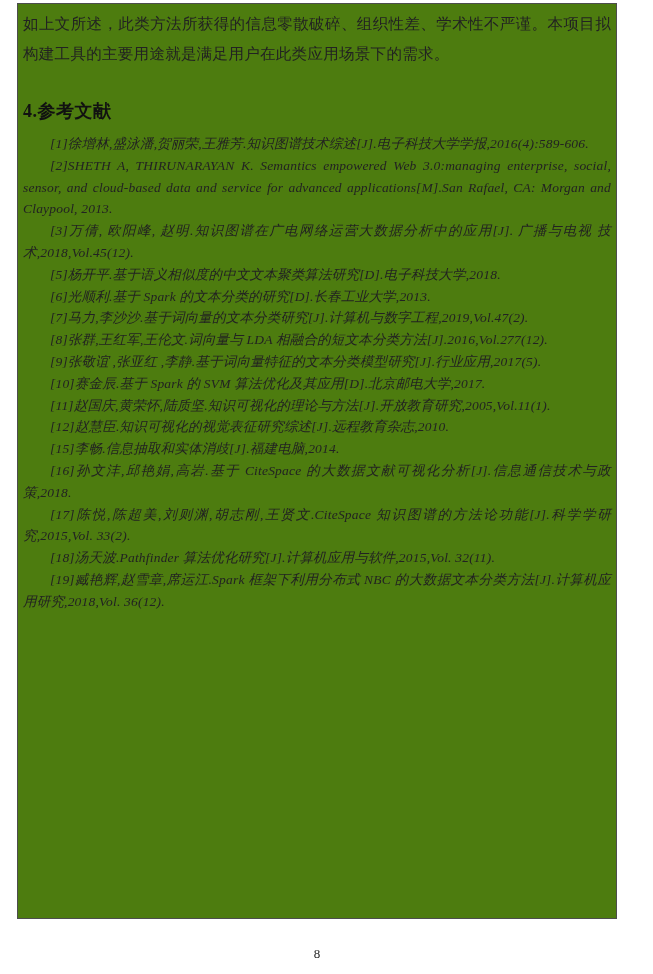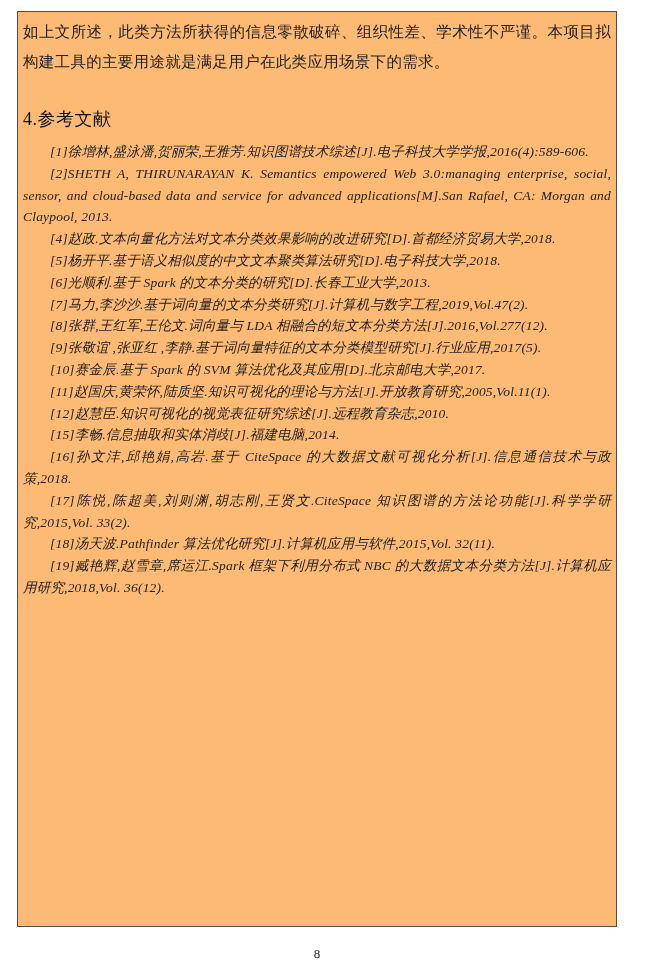--- a/index.html
+++ b/index.html
@@ -9,40 +9,40 @@
     width: 653px;
     height: 974px;
     background: #ffffff;
     font-family: "Liberation Serif", "DejaVu Serif", serif;
     color: #1f1f1f;
     overflow: hidden;
   }
   .content-frame {
     position: absolute;
     left: 17px;
-    top: 11px;
+    top: 3px;
     width: 600px;
     height: 916px;
     border: 1.5px solid #4d4d4d;
     padding: 5px 5px 0 5px;
     overflow: hidden;
-    background: #fdba74;
+    background: #4d7c0f;
   }
   .body-para {
     font-size: 15.5px;
     line-height: 30px;
     text-align: justify;
     letter-spacing: 0.3px;
     color: #222222;
   }
   .body-para.first-indent { text-indent: 2em; }
   .refs-heading {
     margin-top: 30px;
     font-size: 18px;
-    font-weight: normal;
+    font-weight: bold;
     letter-spacing: 0.5px;
     color: #111111;
   }
   .refs-list { margin-top: 10px; }
   .ref-item {
     font-size: 13.5px;
     line-height: 21.8px;
     text-align: justify;
     text-indent: 2em;
     letter-spacing: 0.2px;
@@ -65,21 +65,21 @@
 <div class="page">
   <div class="content-frame">
 
     <p class="body-para">如上文所述，此类方法所获得的信息零散破碎、组织性差、学术性不严谨。本项目拟构建工具的主要用途就是满足用户在此类应用场景下的需求。</p>
 
     <div class="refs-heading">4.参考文献</div>
 
     <div class="refs-list">
       <p class="ref-item">[1]徐增林,盛泳潘,贺丽荣,王雅芳.知识图谱技术综述[J].电子科技大学学报,2016(4):589-606.</p>
       <p class="ref-item">[2]SHETH A, THIRUNARAYAN K. Semantics empowered Web 3.0:managing enterprise, social, sensor, and cloud-based data and service for advanced applications[M].San Rafael, CA: Morgan and Claypool, 2013.</p>
-      <p class="ref-item">[4]赵政.文本向量化方法对文本分类效果影响的改进研究[D].首都经济贸易大学,2018.</p>
+      <p class="ref-item">[3]万倩, 欧阳峰, 赵明.知识图谱在广电网络运营大数据分析中的应用[J]. 广播与电视 技术,2018,Vol.45(12).</p>
       <p class="ref-item">[5]杨开平.基于语义相似度的中文文本聚类算法研究[D].电子科技大学,2018.</p>
       <p class="ref-item">[6]光顺利.基于 Spark 的文本分类的研究[D].长春工业大学,2013.</p>
       <p class="ref-item">[7]马力,李沙沙.基于词向量的文本分类研究[J].计算机与数字工程,2019,Vol.47(2).</p>
       <p class="ref-item">[8]张群,王红军,王伦文.词向量与 LDA 相融合的短文本分类方法[J].2016,Vol.277(12).</p>
       <p class="ref-item">[9]张敬谊 ,张亚红 ,李静.基于词向量特征的文本分类模型研究[J].行业应用,2017(5).</p>
       <p class="ref-item">[10]赛金辰.基于 Spark 的 SVM 算法优化及其应用[D].北京邮电大学,2017.</p>
       <p class="ref-item">[11]赵国庆,黄荣怀,陆质坚.知识可视化的理论与方法[J].开放教育研究,2005,Vol.11(1).</p>
       <p class="ref-item">[12]赵慧臣.知识可视化的视觉表征研究综述[J].远程教育杂志,2010.</p>
       <p class="ref-item">[15]李畅.信息抽取和实体消歧[J].福建电脑,2014.</p>
       <p class="ref-item">[16]孙文沣,邱艳娟,高岩.基于 CiteSpace 的大数据文献可视化分析[J].信息通信技术与政策,2018.</p>

